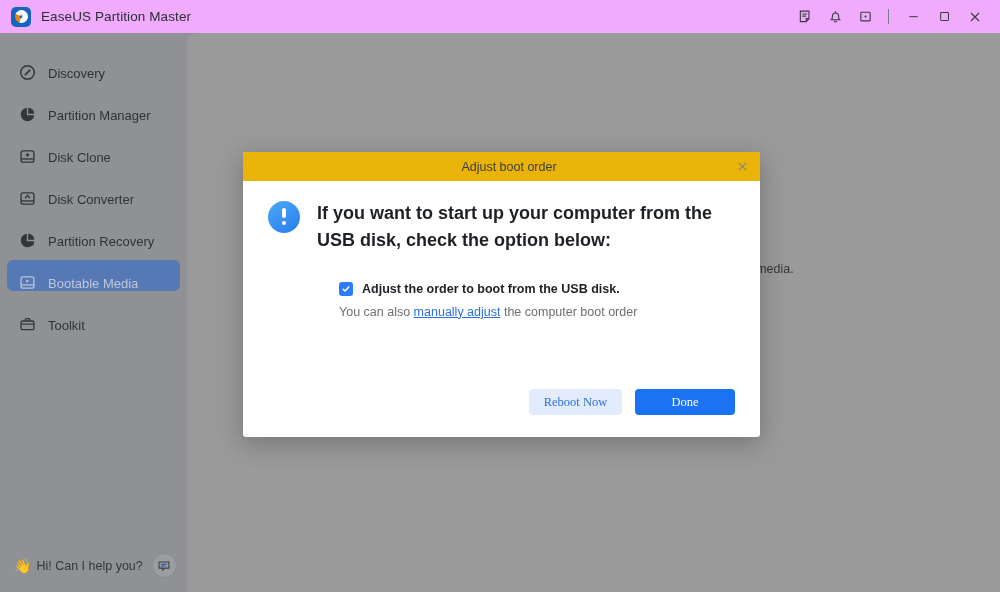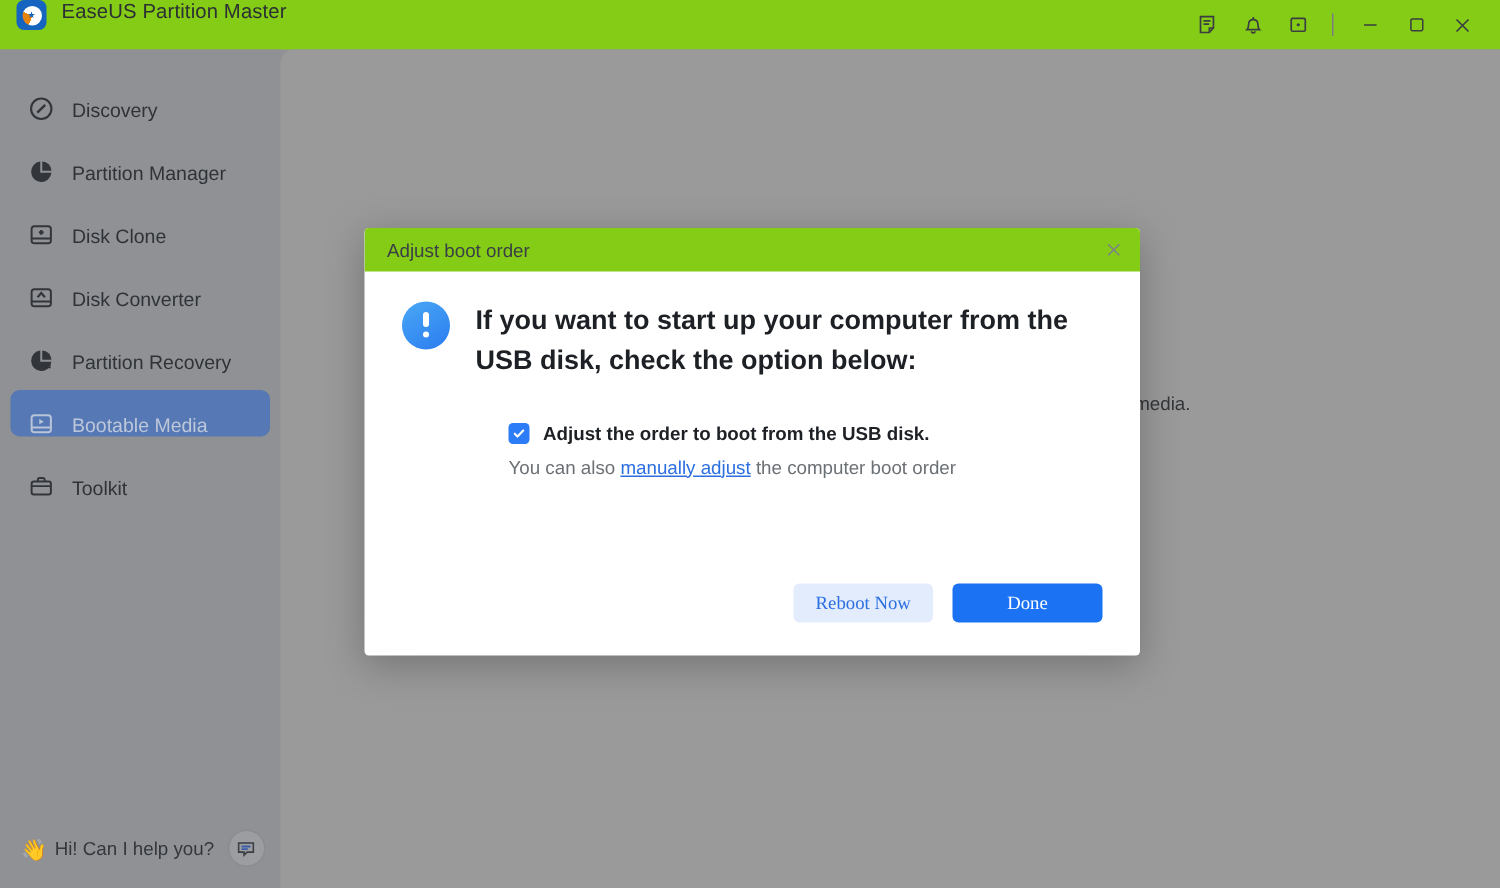--- a/index.html
+++ b/index.html
@@ -18,22 +18,22 @@
     background: #8f9195;
   }
 
   
   .titlebar {
     position: absolute;
     top: 0; left: 0;
     width: 1000px;
     height: 33px;
     display: flex;
-    align-items: flex-start;
-    background: #84cc16;
+    align-items: center;
+    background: #f0abfc;
   }
   .logo {
     width: 20px; height: 20px;
     margin-left: 11px;
     border-radius: 5px;
     background: #1565c0;
     display: flex;
     align-items: center;
     justify-content: center;
     flex: none;
@@ -180,23 +180,24 @@
     width: 517px;
     height: 285px;
     background: #ffffff;
     border-radius: 3px;
     box-shadow: 0 6px 26px rgba(0,0,0,.25);
     overflow: hidden;
   }
   .dlg-header {
     position: relative;
     height: 29px;
-    background: #84cc16;
-    display: flex;
-    align-items: center;
+    background: #eab308;
+    display: flex;
+    align-items: center;
+    justify-content: center;
   }
   .dlg-title {
     margin-left: 15px;
     font-size: 12.5px;
     color: #3b3f45;
   }
   .dlg-close {
     position: absolute;
     right: 6px; top: 3px;
     width: 24px; height: 23px;

